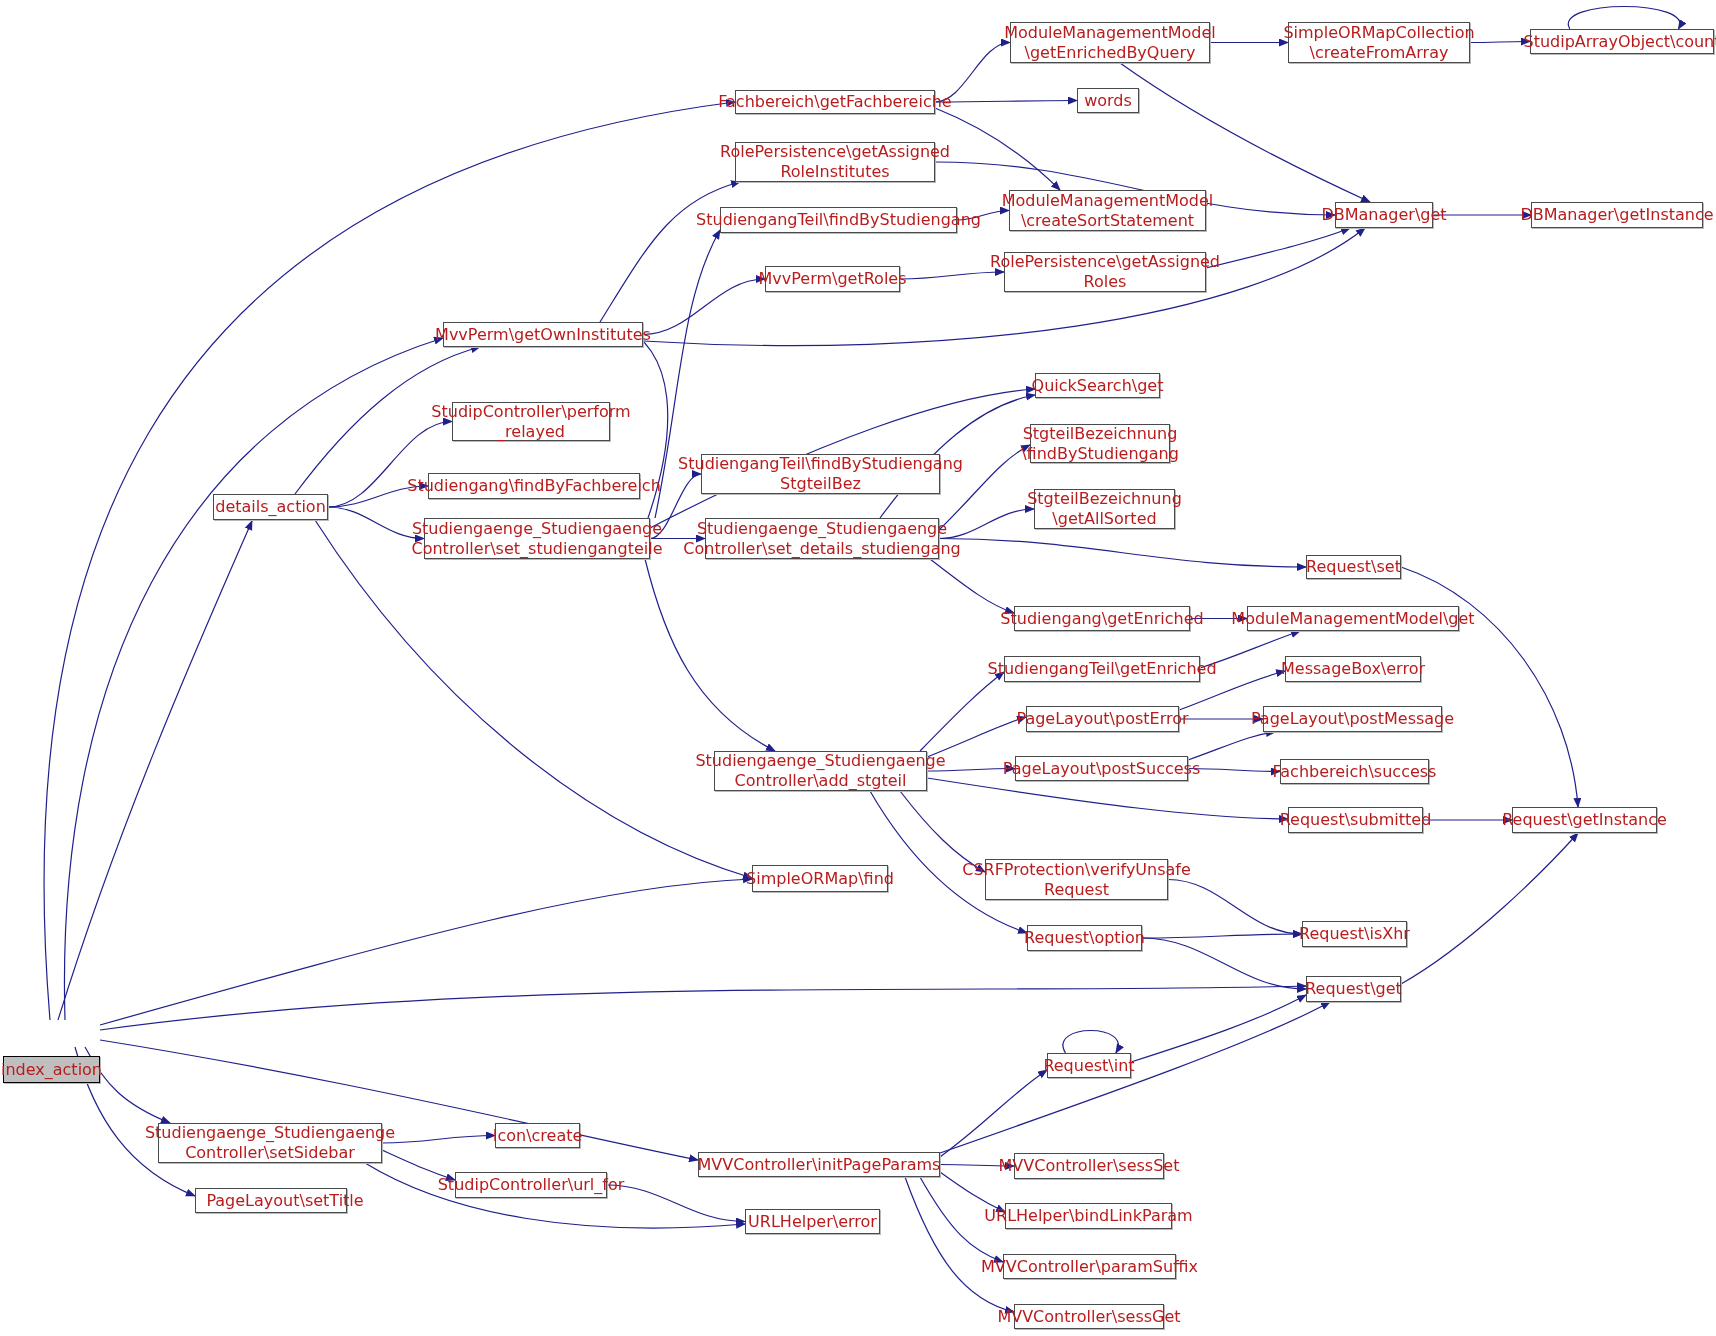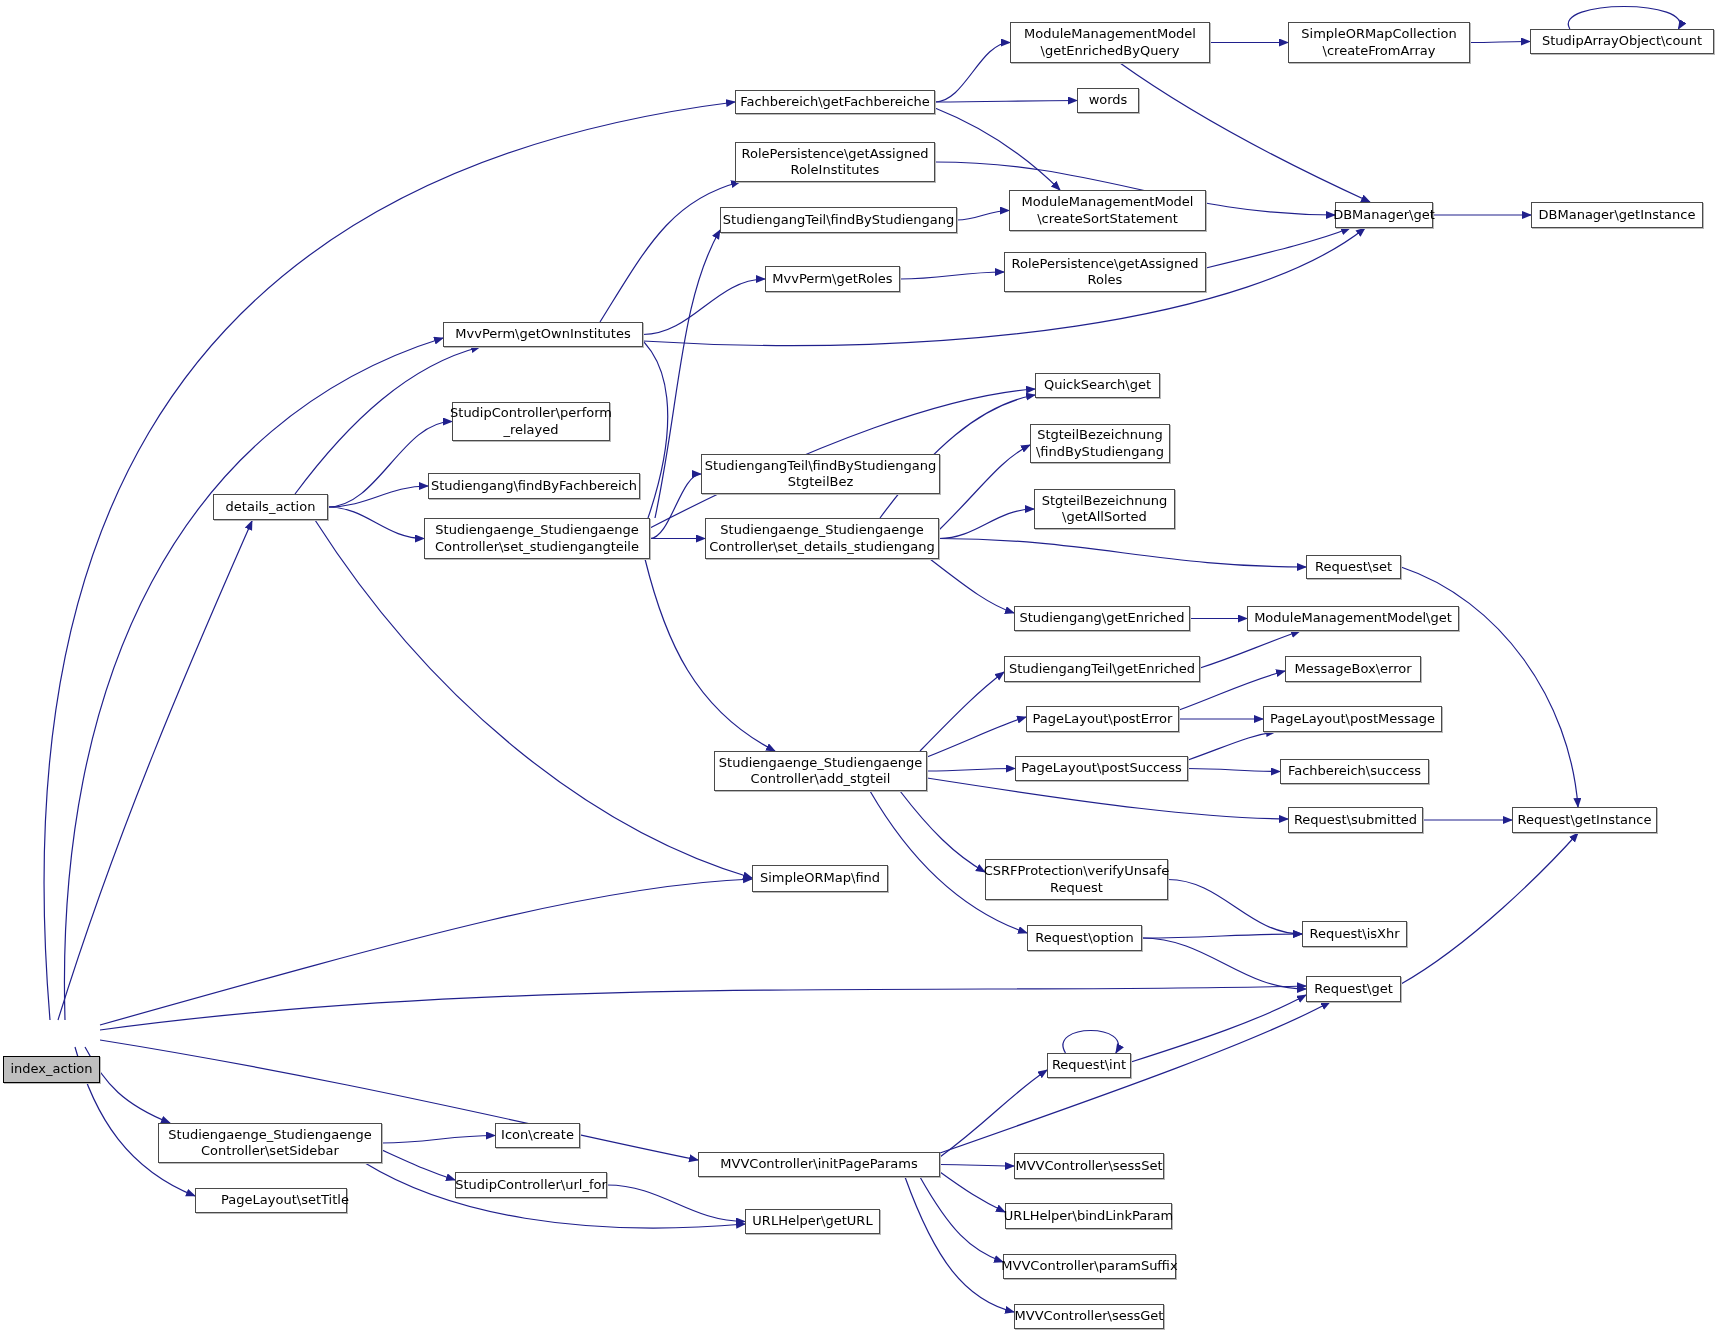--- a/index.html
+++ b/index.html
@@ -1,21 +1,21 @@
 <!DOCTYPE html>
 <html><head>
 <meta charset="utf-8">
 <style>
   html,body{margin:0;padding:0;background:#ffffff;}
   #canvas{position:relative;width:1716px;height:1336px;background:#ffffff;overflow:hidden;
           font-family:"DejaVu Sans","Liberation Sans",sans-serif;}
   #edges{position:absolute;left:0;top:0;width:1716px;height:1336px;}
   .node{position:absolute;box-sizing:border-box;border:1px solid #4a4a4a;background:#ffffff;
-        color:#000000;display:flex;align-items:center;justify-content:center;text-align:center;
-        font-size:13px;line-height:1.25;white-space:pre-line;cursor:pointer;
+        color:#b91c1c;display:flex;align-items:center;justify-content:center;text-align:center;
+        font-size:16px;line-height:1.25;white-space:pre-line;cursor:pointer;
         box-shadow:1px 1px 0 #b9b9b9;}
   .node.root{background:#bfbfbf;border-color:#000000;}
   path.edge{fill:none;stroke:#20208c;stroke-width:1.2px;}
 </style>
 </head>
 <body>
 
 <div id="canvas">
   <svg id="edges" xmlns="http://www.w3.org/2000/svg">
     <defs>
@@ -99,21 +99,21 @@
 Controller\setSidebar</div>
     <div class="node" style="left: 195px; top: 1188px; width: 152px; height: 25px; padding-left: 28px;">PageLayout\setTitle</div>
     <div class="node" style="left: 443px; top: 322px; width: 200px; height: 25px;">MvvPerm\getOwnInstitutes</div>
     <div class="node" style="left: 452px; top: 402px; width: 158px; height: 39px;">StudipController\perform
 _relayed</div>
     <div class="node" style="left: 428px; top: 473px; width: 212px; height: 26px;">Studiengang\findByFachbereich</div>
     <div class="node" style="left: 424px; top: 518px; width: 226px; height: 41px;">Studiengaenge_Studiengaenge
 Controller\set_studiengangteile</div>
     <div class="node" style="left: 495px; top: 1123px; width: 85px; height: 25px;">Icon\create</div>
     <div class="node" style="left: 455px; top: 1172px; width: 152px; height: 26px;">StudipController\url_for</div>
-    <div class="node" style="left: 745px; top: 1209px; width: 135px; height: 25px;">URLHelper\getURL</div>
+    <div class="node" style="left: 745px; top: 1209px; width: 135px; height: 25px;">URLHelper\error</div>
     <div class="node" style="left: 698px; top: 1152px; width: 242px; height: 25px;">MVVController\initPageParams</div>
     <div class="node" style="left: 735px; top: 90px; width: 200px; height: 24px;">Fachbereich\getFachbereiche</div>
     <div class="node" style="left: 735px; top: 142px; width: 200px; height: 40px;">RolePersistence\getAssigned
 RoleInstitutes</div>
     <div class="node" style="left: 720px; top: 207px; width: 237px; height: 26px;">StudiengangTeil\findByStudiengang</div>
     <div class="node" style="left: 765px; top: 266px; width: 135px; height: 26px;">MvvPerm\getRoles</div>
     <div class="node" style="left: 701px; top: 454px; width: 239px; height: 40px;">StudiengangTeil\findByStudiengang
 StgteilBez</div>
     <div class="node" style="left: 705px; top: 518px; width: 234px; height: 41px;">Studiengaenge_Studiengaenge
 Controller\set_details_studiengang</div>

